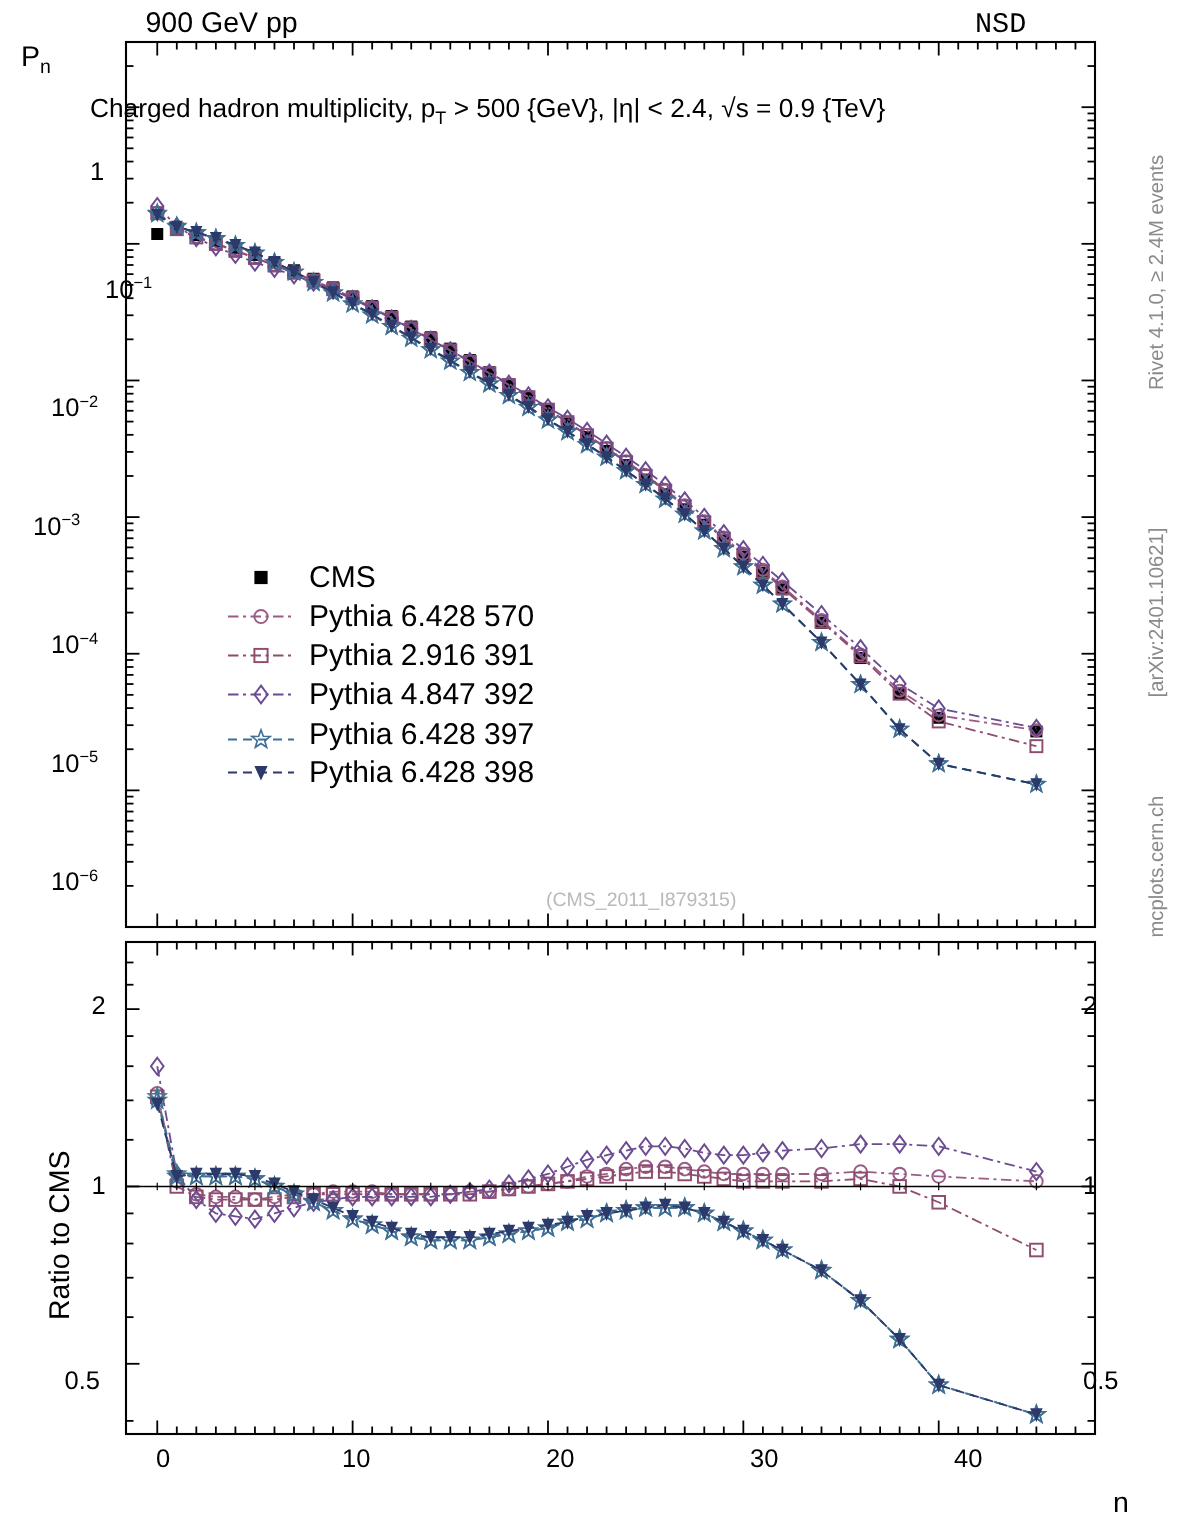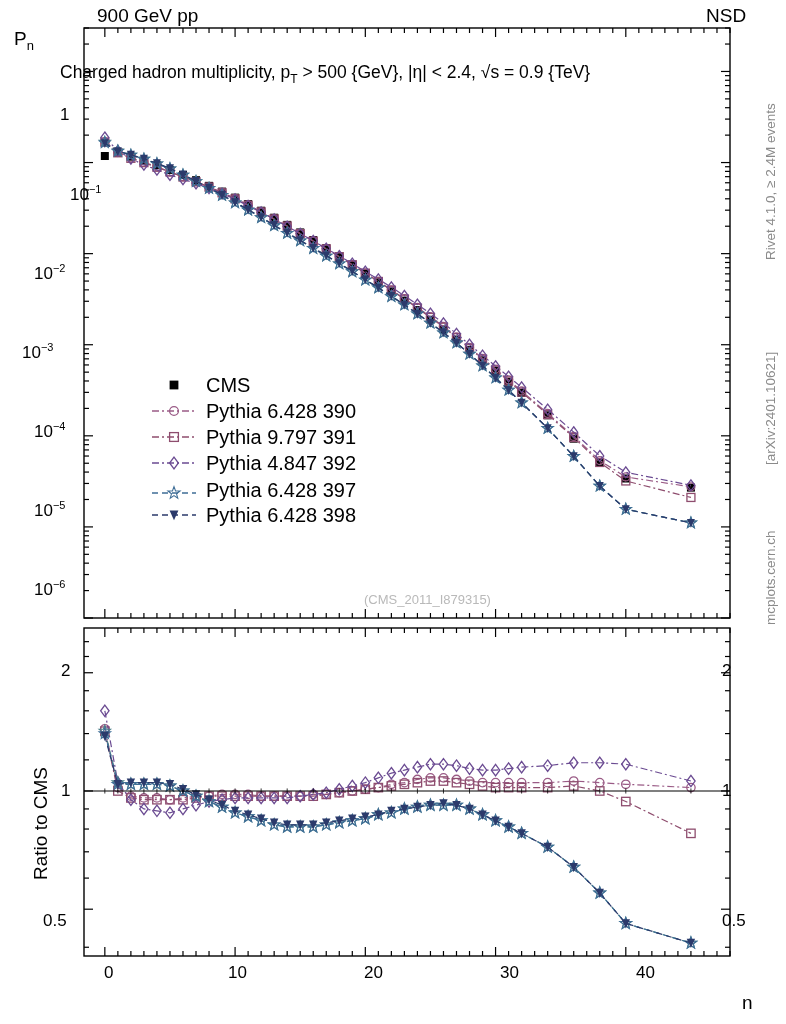--- a/index.html
+++ b/index.html
@@ -15,21 +15,21 @@
   .legend{font-size:20px;}
   svg{position:absolute;left:0;top:0;}
   .rot90{transform-origin:0 0;transform:rotate(-90deg);}
 </style>
 </head>
 <body>
 
 <div id="root">
 
   <div class="txt hdr" style="left:97px;top:5px;">900 GeV pp</div>
-  <div class="txt hdr" style="left:706px;top:5px;">NSD</div>
+  <div class="txt hdr" style="left:650px;top:5px;font-family:Liberation Mono, monospace;">NSD</div>
 
   <div class="txt axlab" style="left:14px;top:28px;"><span>P</span><span style="font-size:13px;vertical-align:sub;">n</span></div>
   <div class="txt axlab rot90" style="left:30px;top:880px;">Ratio to CMS</div>
   <div class="txt axlab" style="left:742px;top:992px;">n</div>
 
   <div class="txt title" style="left:60px;top:62px;">
     <span>Charged hadron multiplicity, p</span><span style="font-size:12px;vertical-align:sub;">T</span><span> &gt; 500 {GeV}, |η| &lt; 2.4, √s = 0.9 {TeV}</span>
   </div>
 
   <div class="txt side rot90" style="left:763px;top:260px;">Rivet 4.1.0, ≥ 2.4M events</div>
@@ -951,30 +951,30 @@
           </span>
           <span class="legend">CMS</span>
         </div>
         <div style="display: flex; align-items: center; height: 26px;">
           <span style="width: 48px; height: 18px; display: inline-block; position: relative; margin-right: 8px;">
             <svg width="48" height="18" style="position: absolute; left: 0px; top: 0px;">
               <line x1="2" y1="9" x2="46" y2="9" stroke="#9a5b86" stroke-width="1.3" stroke-dasharray="7,3,2,3"></line>
               <circle cx="24" cy="9" r="4.4" fill="none" stroke="#9a5b86" stroke-width="1.3"></circle>
             </svg>
           </span>
-          <span class="legend">Pythia 6.428 390</span>
+          <span class="legend">Pythia 6.428 570</span>
         </div>
         <div style="display: flex; align-items: center; height: 26px;">
           <span style="width: 48px; height: 18px; display: inline-block; position: relative; margin-right: 8px;">
             <svg width="48" height="18" style="position: absolute; left: 0px; top: 0px;">
               <line x1="2" y1="9" x2="46" y2="9" stroke="#8e4d6e" stroke-width="1.3" stroke-dasharray="7,3,2,3"></line>
               <rect x="19.6" y="4.6" width="8.8" height="8.8" fill="none" stroke="#8e4d6e" stroke-width="1.3"></rect>
             </svg>
           </span>
-          <span class="legend">Pythia 9.797 391</span>
+          <span class="legend">Pythia 2.916 391</span>
         </div>
         <div style="display: flex; align-items: center; height: 26px;">
           <span style="width: 48px; height: 18px; display: inline-block; position: relative; margin-right: 8px;">
             <svg width="48" height="18" style="position: absolute; left: 0px; top: 0px;">
               <line x1="2" y1="9" x2="46" y2="9" stroke="#6b4b92" stroke-width="1.3" stroke-dasharray="7,3,2,3"></line>
               <polygon points="24,3.0599999999999987 28.4,9 24,14.940000000000001 19.6,9" fill="none" stroke="#6b4b92" stroke-width="1.3"></polygon>
             </svg>
           </span>
           <span class="legend">Pythia 4.847 392</span>
         </div>

